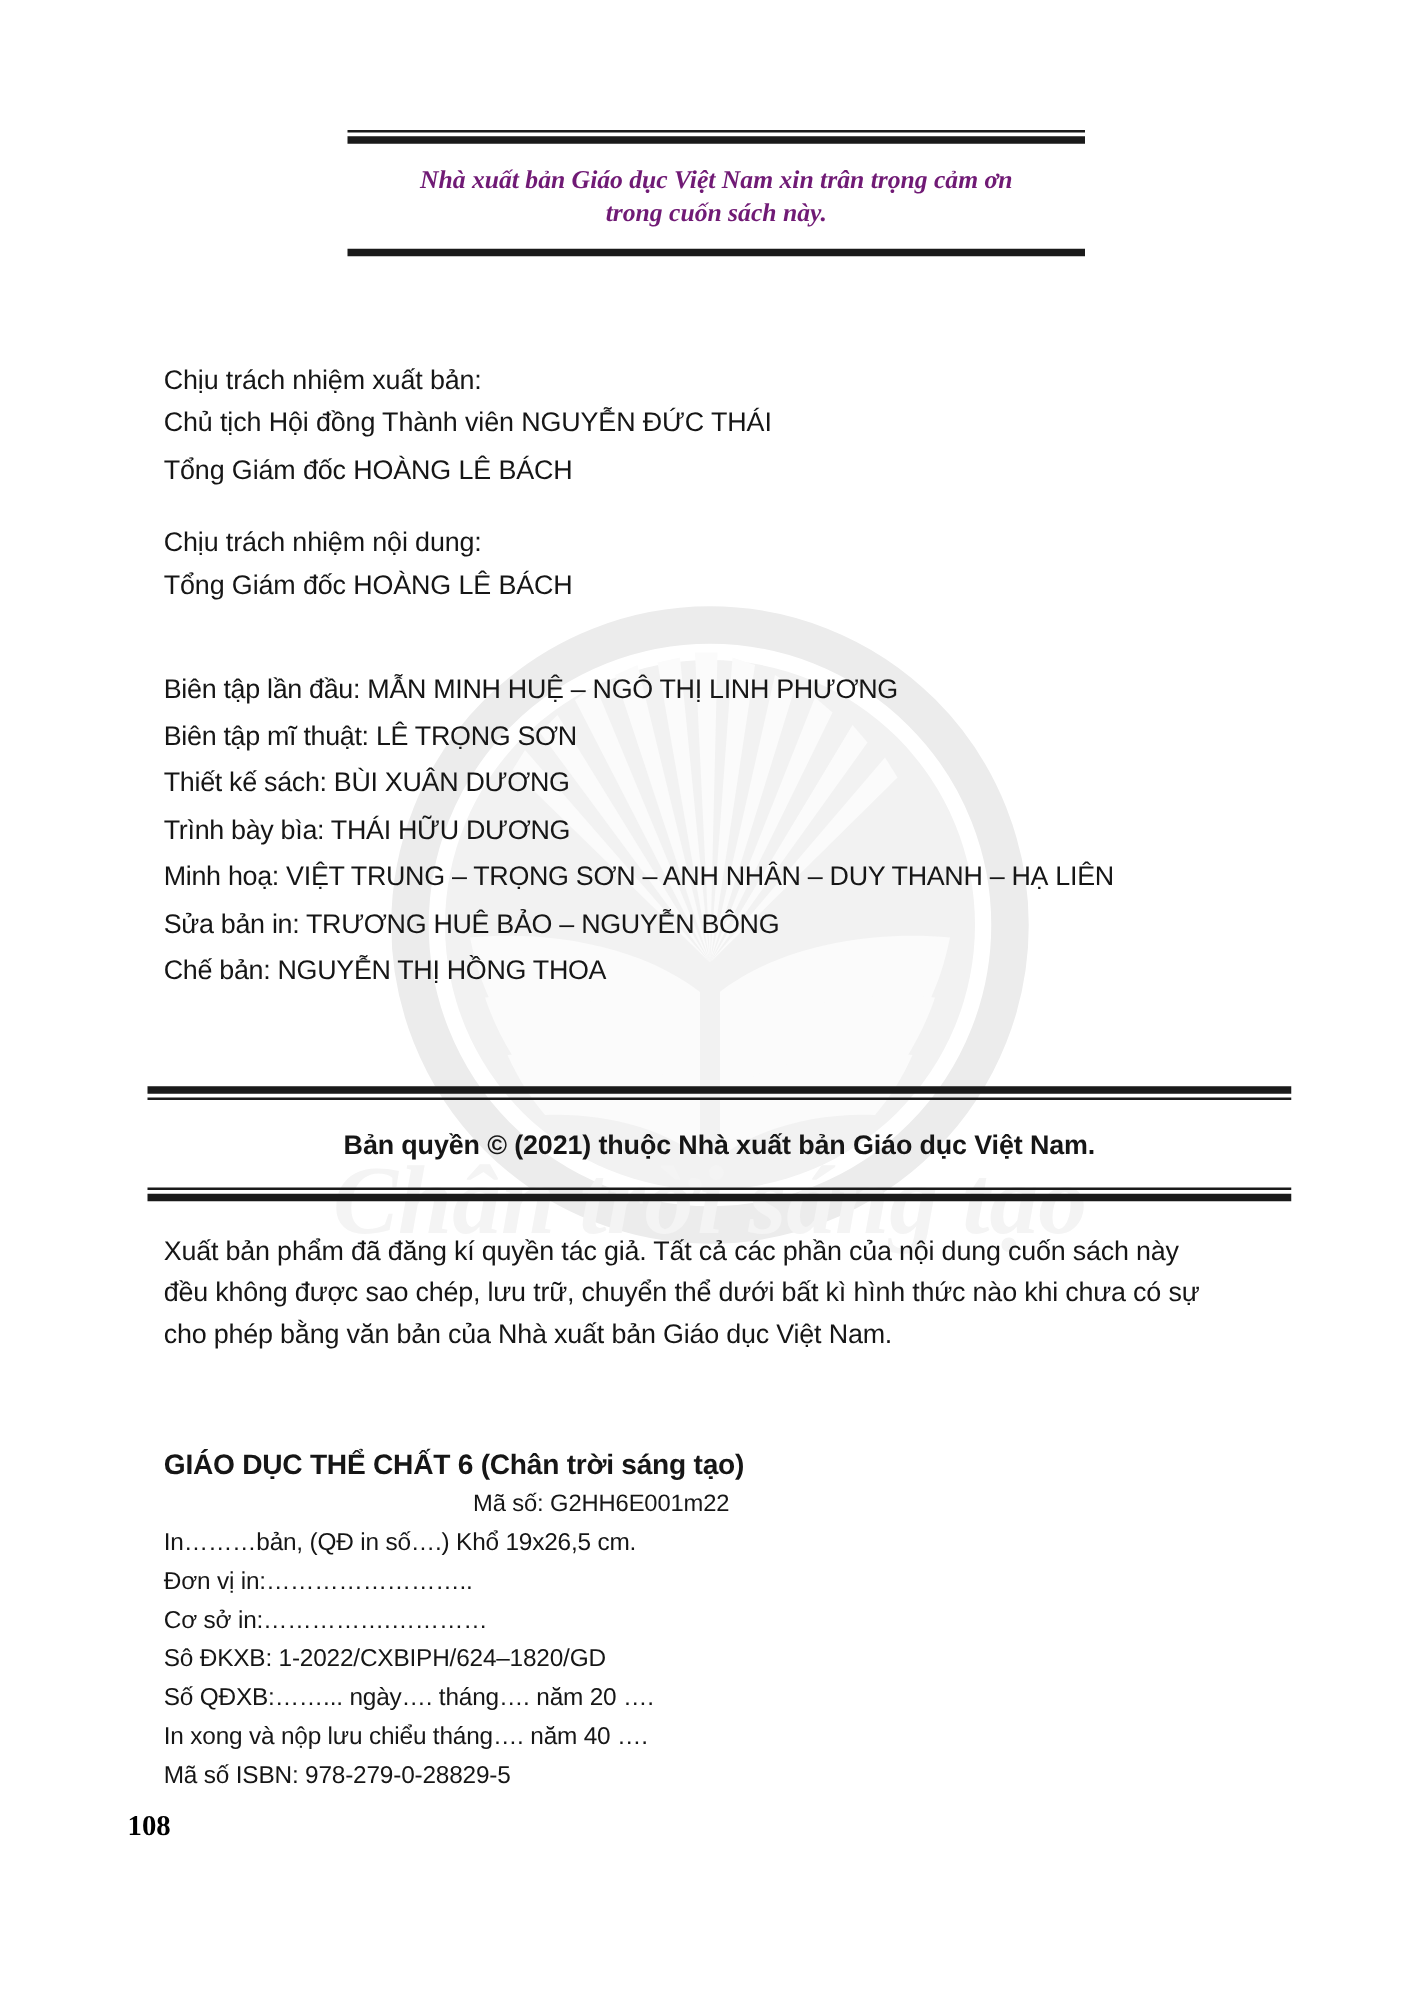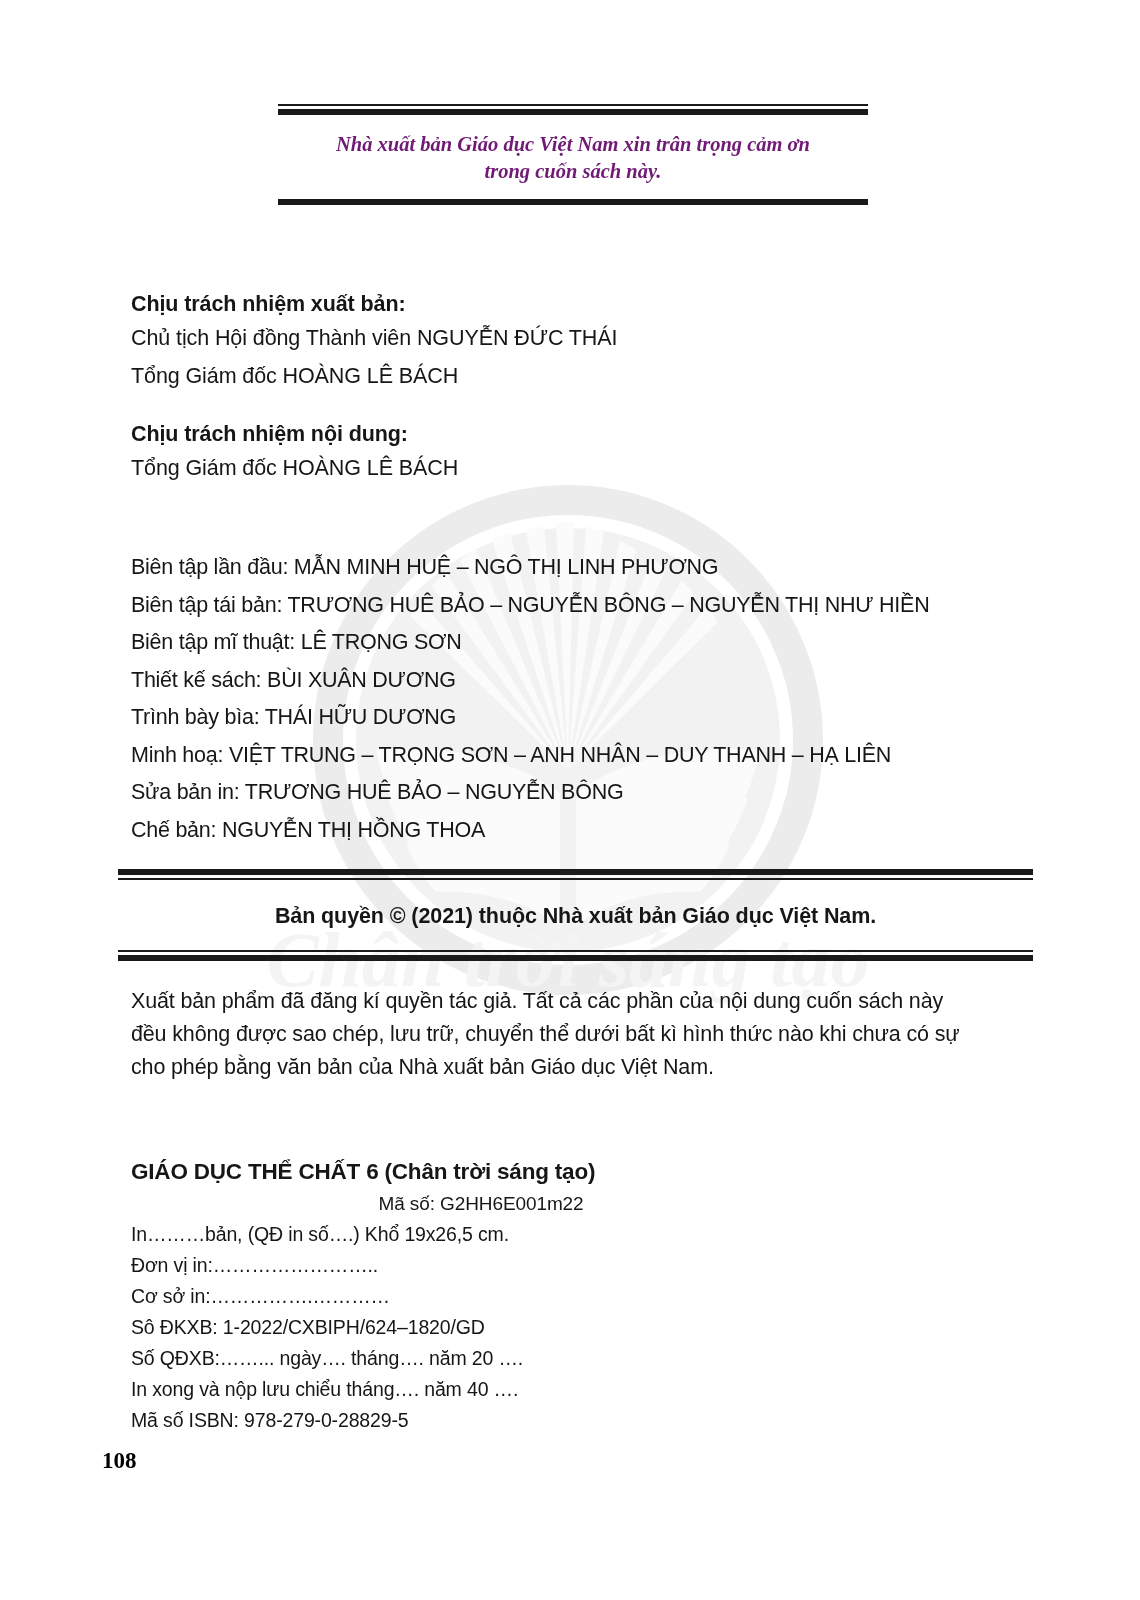--- a/index.html
+++ b/index.html
@@ -57,21 +57,21 @@
     color: #701a75;
   }
 
   
   .block {
     position: absolute;
     left: 131px;
     width: 920px;
   }
   .lbl-bold {
-    font-weight: bold;
+    font-weight: normal;
     font-size: 21.5px;
     line-height: 29px;
     letter-spacing: -0.1px;
   }
   .ln {
     font-size: 21.5px;
     line-height: 38px;
     letter-spacing: -0.1px;
     white-space: nowrap;
   }
@@ -210,23 +210,22 @@
     <div class="lbl-bold">Chịu trách nhiệm xuất bản:</div>
     <div class="ln">Chủ tịch Hội đồng Thành viên NGUYỄN ĐỨC THÁI</div>
     <div class="ln">Tổng Giám đốc HOÀNG LÊ BÁCH</div>
   </div>
 
   <div class="block" style="top:420px;">
     <div class="lbl-bold">Chịu trách nhiệm nội dung:</div>
     <div class="ln">Tổng Giám đốc HOÀNG LÊ BÁCH</div>
   </div>
 
-  <div class="block" style="top:533px;margin-top:16px;">
+  <div class="block" style="top:533px;">
     <div class="ln-tight">Biên tập lần đầu: MẪN MINH HUỆ – NGÔ THỊ LINH PHƯƠNG</div>
-    <div class="ln-tight">Biên tập tái bản: TRƯƠNG HUÊ BẢO – NGUYỄN BÔNG – NGUYỄN THỊ NHƯ HIỀN</div>
     <div class="ln-tight">Biên tập mĩ thuật: LÊ TRỌNG SƠN</div>
     <div class="ln-tight">Thiết kế sách: BÙI XUÂN DƯƠNG</div>
     <div class="ln-tight">Trình bày bìa: THÁI HỮU DƯƠNG</div>
     <div class="ln-tight">Minh hoạ: VIỆT TRUNG – TRỌNG SƠN – ANH NHÂN – DUY THANH – HẠ LIÊN</div>
     <div class="ln-tight">Sửa bản in: TRƯƠNG HUÊ BẢO – NGUYỄN BÔNG</div>
     <div class="ln-tight">Chế bản: NGUYỄN THỊ HỒNG THOA</div>
   </div>
 
   <div class="cr-strip">
     <div class="rule-thick"></div>

